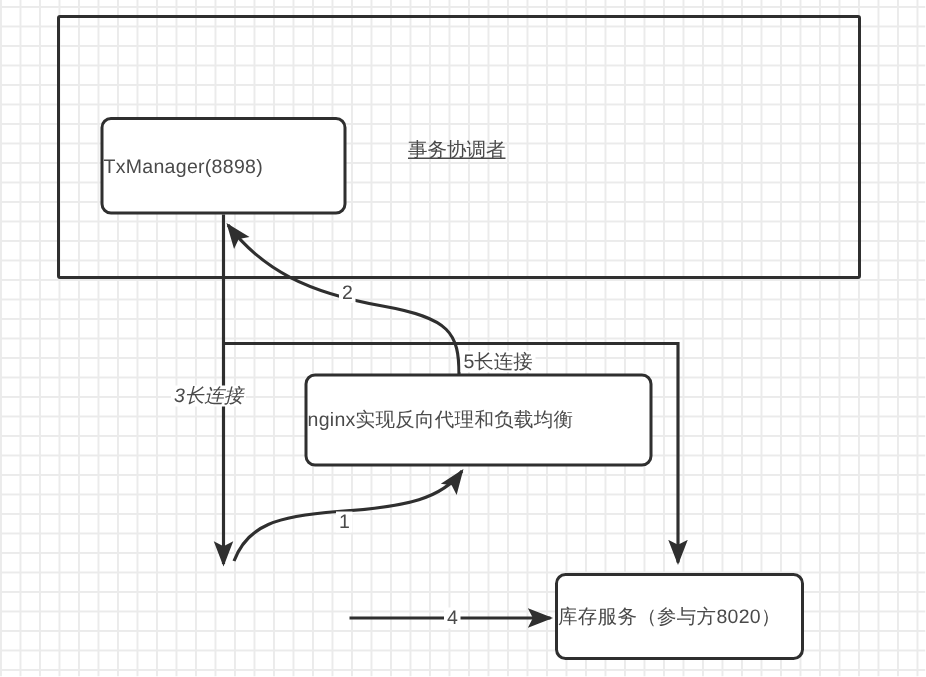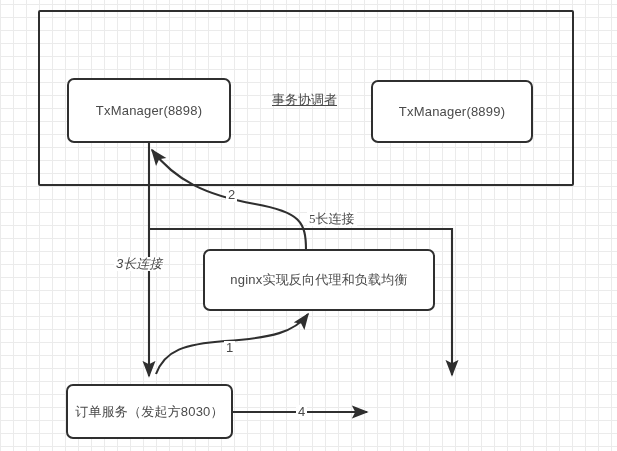--- a/index.html
+++ b/index.html
@@ -29,21 +29,20 @@
     width: 617px;
     height: 451px;
   }
   .node {
     position: absolute;
     box-sizing: border-box;
     background: #ffffff;
     border: 2px solid #2f2f2f;
     display: flex;
     align-items: center;
-    justify-content: center;
     color: #4a4a4a;
     font-size: 13px;
     letter-spacing: 0.2px;
     white-space: nowrap;
   }
   .node.round {
     border-radius: 7px;
   }
   .node.container {
     border-radius: 2px;
@@ -103,36 +102,33 @@
   </svg>
 
   <div class="node container" style="left:38px; top:10px; width:536px; height:176px;"></div>
 
   <div class="free-label" style="left:272px; top:91px;">事务协调者</div>
 
   <div class="node round" style="left:67px; top:78px; width:164px; height:65px;">
     <span>TxManager(8898)</span>
   </div>
 
-  <div class="node round" style="left:371px; top:80px; width:162px; height:63px;">
-    <span>TxManager(8899)</span>
-  </div>
 
   <div class="node round" style="left:203px; top:249px; width:232px; height:62px;">
     <span>nginx实现反向代理和负载均衡</span>
   </div>
 
-  <div class="node round" style="left:66px; top:384px; width:167px; height:55px;">
-    <span>订单服务（发起方8030）</span>
+
+  <div class="node round" style="left:370px; top:382px; width:166px; height:58px;">
+    <span>库存服务（参与方8020）</span>
   </div>
-
 
   <div class="edge-label" style="left:224px; top:341px;">1</div>
 
   <div class="edge-label" style="left:226px; top:188px;">2</div>
 
   <div class="edge-label" style="left:114px; top:257px;font-style:italic;">3长连接</div>
 
   <div class="edge-label" style="left:296px; top:405px;">4</div>
 
-  <div class="edge-label" style="left:307px; top:212px;font-family:Liberation Serif, serif;">5长连接</div>
+  <div class="edge-label" style="left:307px; top:234px;">5长连接</div>
 
 </div>
 
 </body></html>

